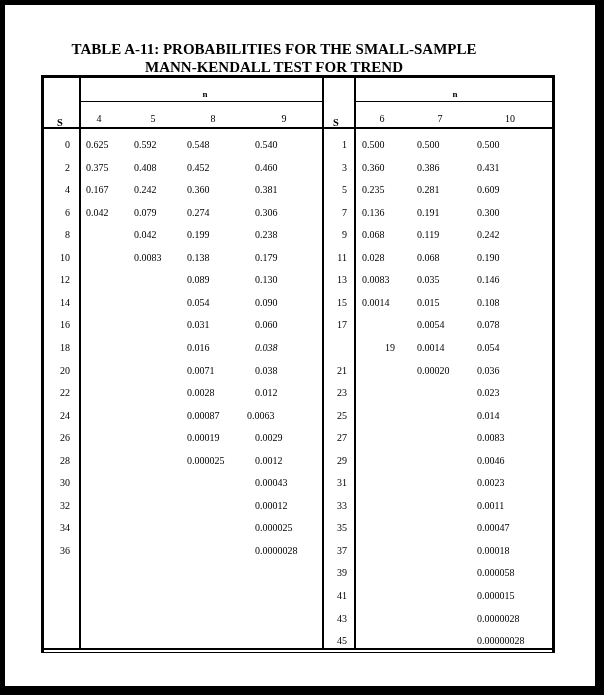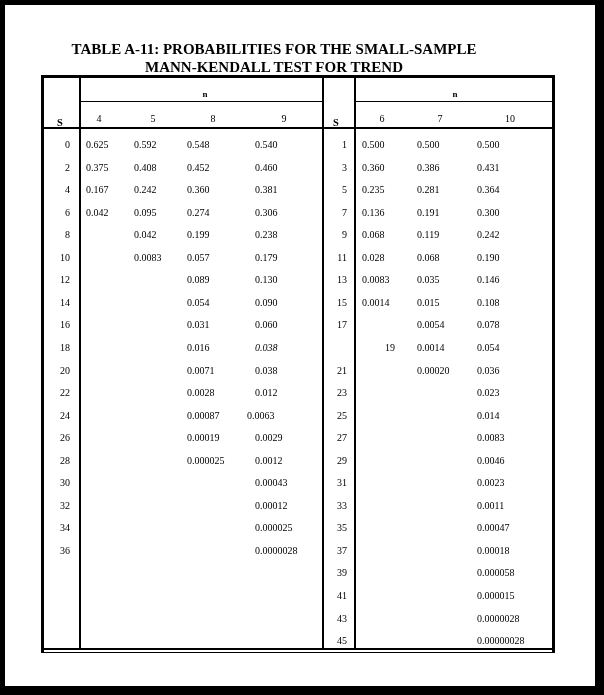--- a/index.html
+++ b/index.html
@@ -93,30 +93,30 @@
       <div class="cell " style="left: 129px; top: 156.55px;">0.408</div>
       <div class="cell " style="left: 182px; top: 156.55px;">0.452</div>
       <div class="cell " style="left: 250px; top: 156.55px;">0.460</div>
       <div class="cell s-val" style="left: 41px; top: 179.1px;">4</div>
       <div class="cell " style="left: 81px; top: 179.1px;">0.167</div>
       <div class="cell " style="left: 129px; top: 179.1px;">0.242</div>
       <div class="cell " style="left: 182px; top: 179.1px;">0.360</div>
       <div class="cell " style="left: 250px; top: 179.1px;">0.381</div>
       <div class="cell s-val" style="left: 41px; top: 201.65px;">6</div>
       <div class="cell " style="left: 81px; top: 201.65px;">0.042</div>
-      <div class="cell " style="left: 129px; top: 201.65px;">0.095</div>
+      <div class="cell " style="left: 129px; top: 201.65px;">0.079</div>
       <div class="cell " style="left: 182px; top: 201.65px;">0.274</div>
       <div class="cell " style="left: 250px; top: 201.65px;">0.306</div>
       <div class="cell s-val" style="left: 41px; top: 224.2px;">8</div>
       <div class="cell " style="left: 129px; top: 224.2px;">0.042</div>
       <div class="cell " style="left: 182px; top: 224.2px;">0.199</div>
       <div class="cell " style="left: 250px; top: 224.2px;">0.238</div>
       <div class="cell s-val" style="left: 41px; top: 246.75px;">10</div>
       <div class="cell " style="left: 129px; top: 246.75px;">0.0083</div>
-      <div class="cell " style="left: 182px; top: 246.75px;">0.057</div>
+      <div class="cell " style="left: 182px; top: 246.75px;">0.138</div>
       <div class="cell " style="left: 250px; top: 246.75px;">0.179</div>
       <div class="cell s-val" style="left: 41px; top: 269.3px;">12</div>
       <div class="cell " style="left: 182px; top: 269.3px;">0.089</div>
       <div class="cell " style="left: 250px; top: 269.3px;">0.130</div>
       <div class="cell s-val" style="left: 41px; top: 291.85px;">14</div>
       <div class="cell " style="left: 182px; top: 291.85px;">0.054</div>
       <div class="cell " style="left: 250px; top: 291.85px;">0.090</div>
       <div class="cell s-val" style="left: 41px; top: 314.4px;">16</div>
       <div class="cell " style="left: 182px; top: 314.4px;">0.031</div>
       <div class="cell " style="left: 250px; top: 314.4px;">0.060</div>
@@ -155,21 +155,21 @@
       <div class="cell " style="left: 357px; top: 134px;">0.500</div>
       <div class="cell " style="left: 412px; top: 134px;">0.500</div>
       <div class="cell " style="left: 472px; top: 134px;">0.500</div>
       <div class="cell s-val" style="left: 318px; top: 156.55px;">3</div>
       <div class="cell " style="left: 357px; top: 156.55px;">0.360</div>
       <div class="cell " style="left: 412px; top: 156.55px;">0.386</div>
       <div class="cell " style="left: 472px; top: 156.55px;">0.431</div>
       <div class="cell s-val" style="left: 318px; top: 179.1px;">5</div>
       <div class="cell " style="left: 357px; top: 179.1px;">0.235</div>
       <div class="cell " style="left: 412px; top: 179.1px;">0.281</div>
-      <div class="cell " style="left: 472px; top: 179.1px;">0.364</div>
+      <div class="cell " style="left: 472px; top: 179.1px;">0.609</div>
       <div class="cell s-val" style="left: 318px; top: 201.65px;">7</div>
       <div class="cell " style="left: 357px; top: 201.65px;">0.136</div>
       <div class="cell " style="left: 412px; top: 201.65px;">0.191</div>
       <div class="cell " style="left: 472px; top: 201.65px;">0.300</div>
       <div class="cell s-val" style="left: 318px; top: 224.2px;">9</div>
       <div class="cell " style="left: 357px; top: 224.2px;">0.068</div>
       <div class="cell " style="left: 412px; top: 224.2px;">0.119</div>
       <div class="cell " style="left: 472px; top: 224.2px;">0.242</div>
       <div class="cell s-val" style="left: 318px; top: 246.75px;">11</div>
       <div class="cell " style="left: 357px; top: 246.75px;">0.028</div>

